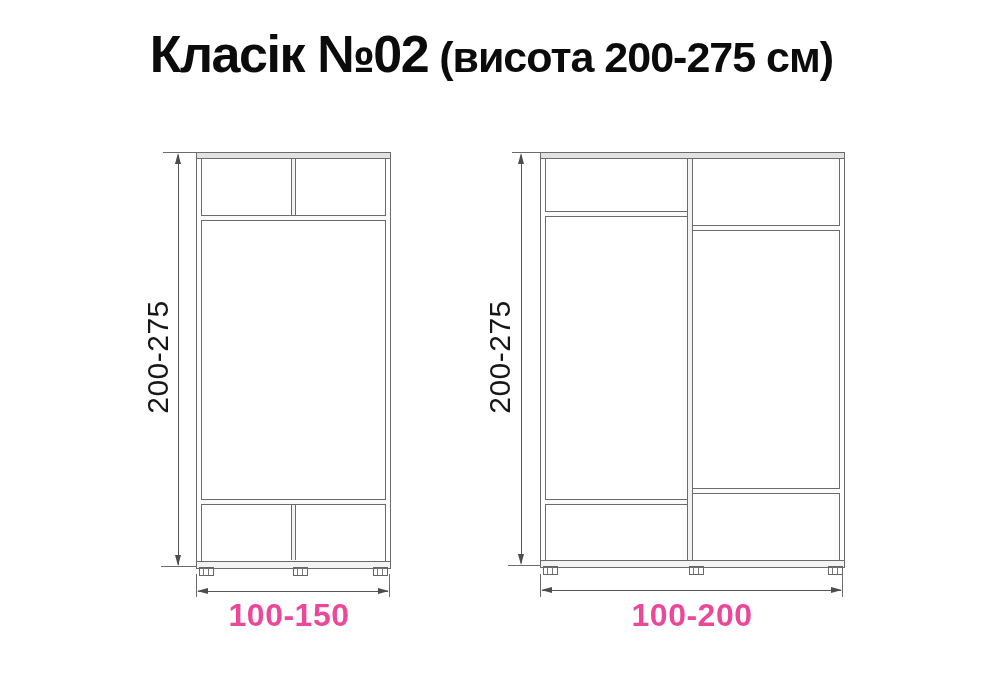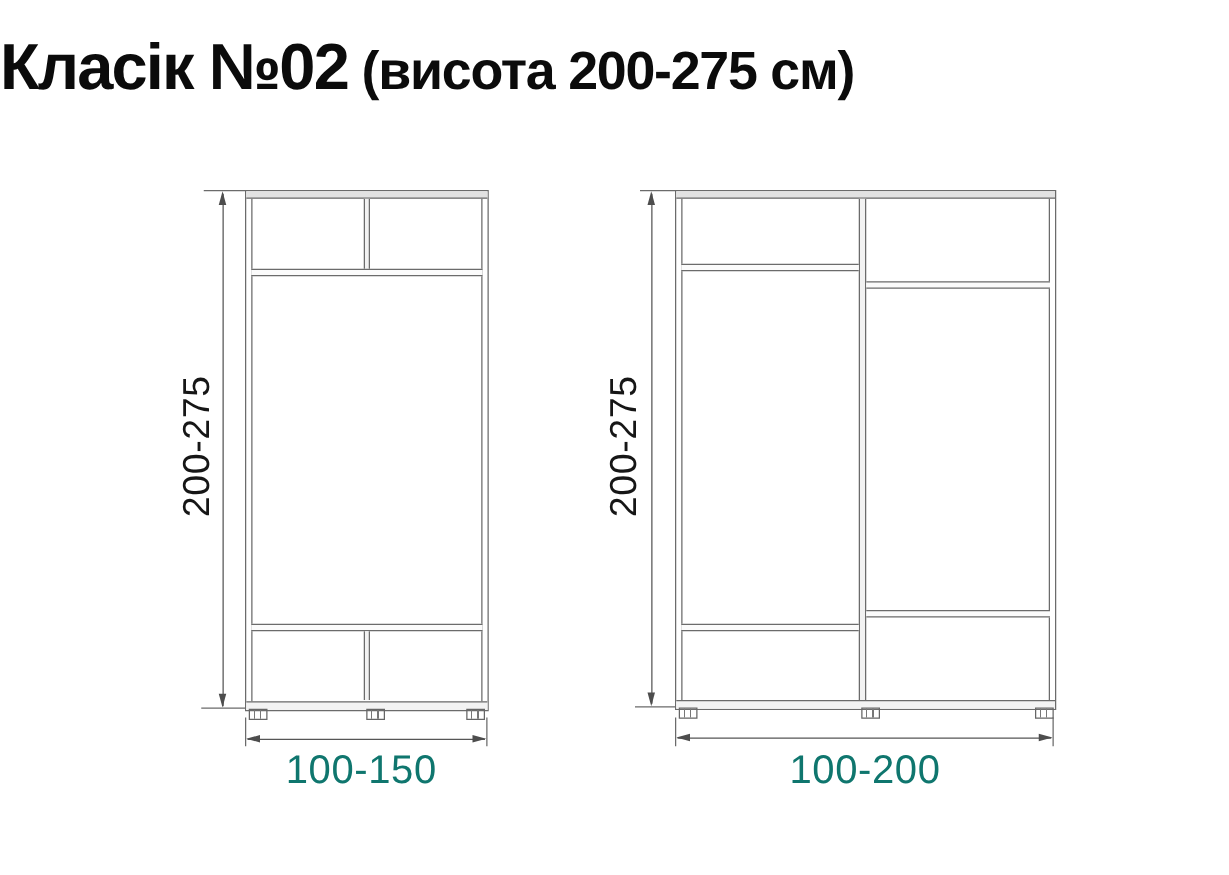--- a/index.html
+++ b/index.html
@@ -1,21 +1,21 @@
 <!DOCTYPE html>
 <html><head>
 <meta charset="utf-8">
 <style>
   html,body{margin:0;padding:0;background:#fff;}
   #stage{
     position:relative;width:983px;height:700px;background:#ffffff;overflow:hidden;
     font-family:"Liberation Sans", sans-serif;color:#111;
   }
   
-  .title{position:absolute;top:24px;left:0;right:0;white-space:nowrap;}
+  .title{position:absolute;top:24px;left:0;right:0;text-align:center;white-space:nowrap;}
   .title .main{font-size:52px;font-weight:700;letter-spacing:-1.5px;color:#0b0b0b;}
   .title .suffix{font-size:43px;font-weight:700;letter-spacing:-1px;color:#0b0b0b;}
   
   .frame{position:absolute;border:1px solid #6b6b6b;background:#fff;}
   .top-panel{position:absolute;left:0;right:0;top:0;height:5px;background:#e2e2e2;border-bottom:1px solid #6b6b6b;}
   .bottom-panel{position:absolute;left:0;right:0;bottom:0;height:6px;background:#f3f3f3;border-top:1px solid #6b6b6b;}
   .wall{position:absolute;width:1px;background:#6b6b6b;}
   .shelf{position:absolute;height:4px;background:#fbfbfb;border-top:1px solid #6b6b6b;border-bottom:1px solid #6b6b6b;}
   .divider{position:absolute;width:3px;background:#f2f2f2;border-left:1px solid #6b6b6b;border-right:1px solid #6b6b6b;}
   .foot{
@@ -31,21 +31,21 @@
   .arr.up{border-left:3px solid transparent;border-right:3px solid transparent;border-bottom:11px solid #4d4d4d;}
   .arr.down{border-left:3px solid transparent;border-right:3px solid transparent;border-top:11px solid #4d4d4d;}
   .arr.left{border-top:3px solid transparent;border-bottom:3px solid transparent;border-right:11px solid #4d4d4d;}
   .arr.right{border-top:3px solid transparent;border-bottom:3px solid transparent;border-left:11px solid #4d4d4d;}
   .vlabel{position:absolute;width:0;height:0;}
   .vlabel span{
     position:absolute;left:0;top:0;display:inline-block;white-space:nowrap;
     transform:translate(-50%,-50%) rotate(-90deg);
     font-size:30px;font-weight:400;color:#161616;letter-spacing:0.5px;
   }
-  .hlabel{position:absolute;transform:translateX(-50%);font-size:32px;font-weight:400;color:#0f766e;white-space:nowrap;letter-spacing:0.5px;}
+  .hlabel{position:absolute;transform:translateX(-50%);font-size:32px;font-weight:700;color:#ec4899;white-space:nowrap;letter-spacing:0.5px;}
 </style>
 </head>
 <body>
 
 <div id="stage">
 
   <div class="title">
     <span class="main">Класік №02</span><span class="suffix"> (висота 200-275 см)</span>
   </div>
 

